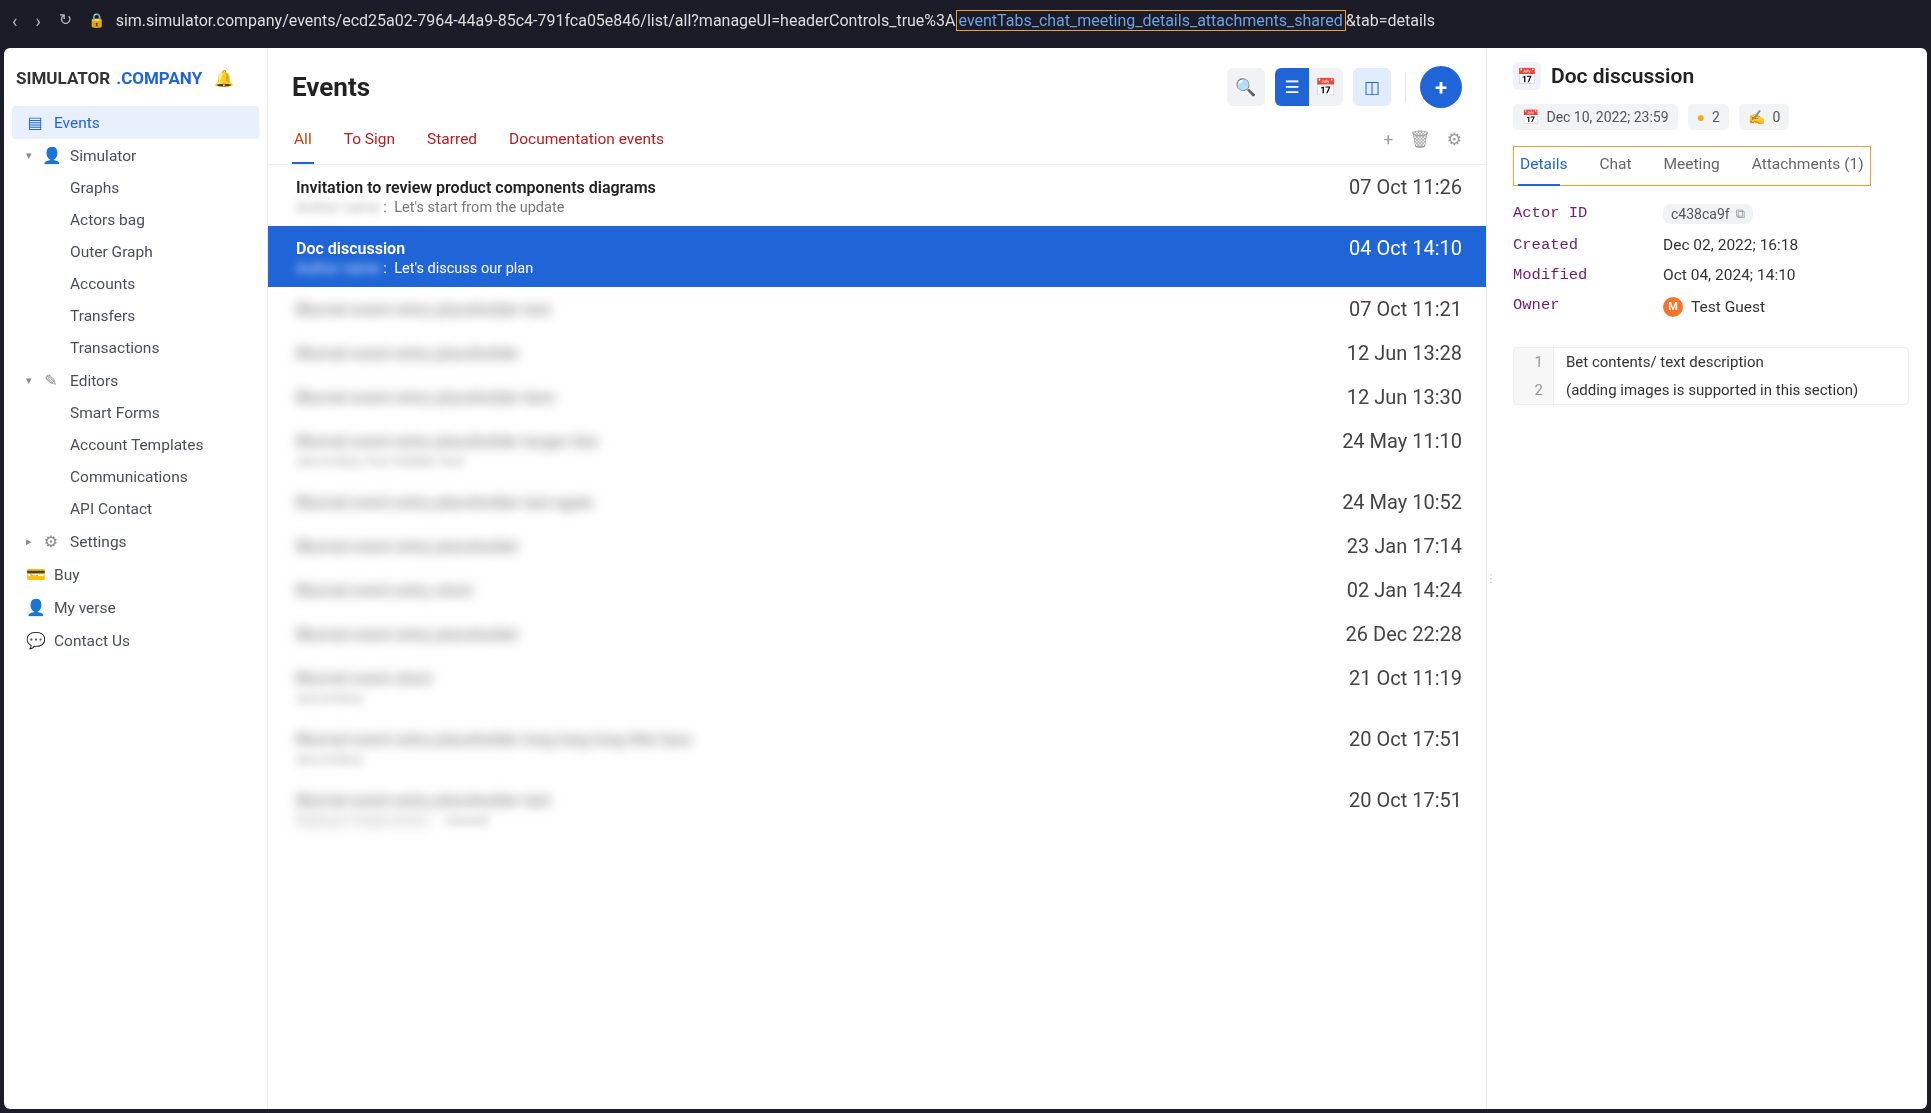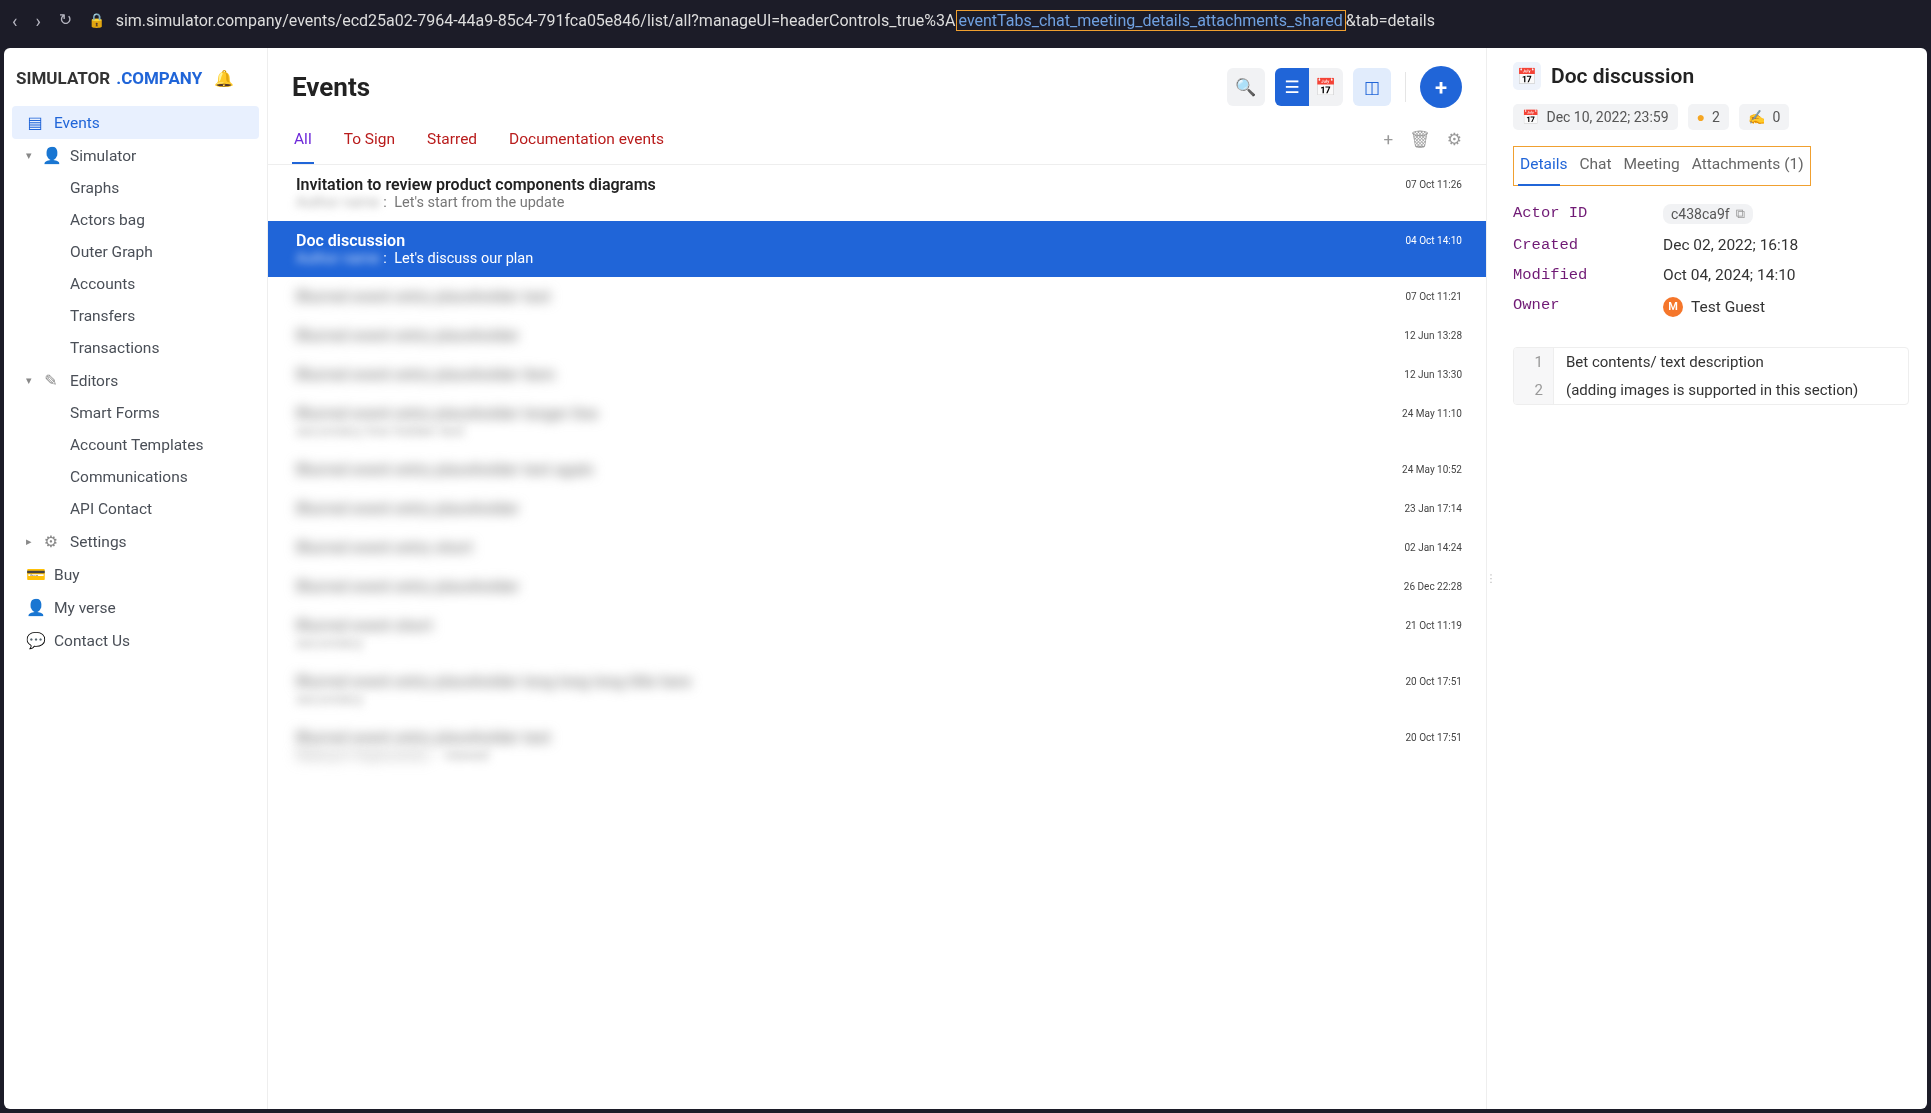--- a/index.html
+++ b/index.html
@@ -41,31 +41,31 @@
 .ctrl-btn.blue { background:#2065d8; color:#fff; }
 .ctrl-btn.lblue { background:#e1ecfc; color:#2065d8; }
 .ctrl-btn.round { border-radius:50%; width:42px; height:42px; font-size:22px; font-weight:600; }
 .ctrl-divider { width:1px; height:30px; background:#e5e5e5; margin:0 4px; }
 .ctrl-group { display:flex; border-radius:6px; overflow:hidden; }
 .ctrl-group .ctrl-btn { border-radius:0; width:34px; }
 
 .tabs-row { display:flex; align-items:center; padding: 6px 24px 0 24px; border-bottom: 1px solid #eee; }
 .tabs { display:flex; gap:28px; }
 .tab { padding: 8px 2px 14px 2px; font-size:15.5px; color:#b91c1c; cursor:pointer; }
-.tab.active { color:#6d28d9; border-bottom: 2px solid #2065d8; }
+.tab.active { color:#c2410c; border-bottom: 2px solid #2065d8; }
 .tabs-right { margin-left:auto; display:flex; gap:16px; color:#999; font-size:17px; align-items:center; padding-bottom:8px; }
 .tabs-right span { cursor:pointer; }
 
 .list { overflow-y:auto; flex:1; position:relative; }
 .list::-webkit-scrollbar { width:10px; }
 .list::-webkit-scrollbar-thumb { background:#ccc; border-radius:5px; }
 .event-row { padding: 10px 24px; display:flex; flex-direction:column; gap:0; border-left: 4px solid transparent; cursor:pointer; }
 .event-row .line1 { display:flex; justify-content:space-between; align-items:center; }
 .event-row .title { font-weight:600; font-size:16px; color:#222; }
-.event-row .date { font-size:10px; color:#444; white-space:nowrap; }
+.event-row .date { font-size:20px; color:#444; white-space:nowrap; }
 .event-row .line2 { font-size:14.5px; color:#777; }
 .event-row .line2 .author { color:#aaa; filter:blur(4px); }
 .event-row .line2 .sep { margin: 0 4px; }
 .event-row.selected { background:#2065d8; color:#fff; }
 .event-row.selected .title, .event-row.selected .date, .event-row.selected .line2 { color:#fff; }
 .event-row.selected .line2 .author { color:#cfe0fb; }
 .event-row.blurred .title { filter: blur(6px); color:#888; font-weight:500; }
 .event-row.blurred .line2 { filter: blur(5px); color:#aaa; }
 
 
@@ -74,21 +74,21 @@
 .panel-header .icon-box { width:28px; height:28px; border-radius:5px; background:#eef3fb; display:inline-flex; align-items:center; justify-content:center; color:#2065d8; font-size:16px; }
 .panel-title { font-size:21px; font-weight:600; color:#222; }
 
 .chips { display:flex; gap:10px; margin-bottom:16px; }
 .chip { background:#f2f3f5; border-radius:5px; padding:5px 9px; font-size:14px; color:#555; display:inline-flex; align-items:center; gap:7px; }
 .chip .ci { color:#999; font-size:14px; }
 .chip .ci.gold { color:#f5a623; }
 .chip .ci.sig { color:#999; }
 
 .panel-tabs-wrap { border: 1.5px solid #f0a030; padding: 2px 4px; display:inline-flex; margin-bottom:18px; position:relative; }
-.panel-tabs { display:flex; gap:8px; }
+.panel-tabs { display:flex; gap:28px; }
 .ptab { font-size:15.5px; color:#666; padding: 6px 2px 10px 2px; cursor:pointer; }
 .ptab.active { color:#2065d8; }
 .ptab-underline { position:absolute; height:2.5px; background:#2065d8; bottom:-1px; left:4px; width:42px; }
 
 .detail-grid { display:grid; grid-template-columns: 150px 1fr; row-gap:12px; font-size:15.5px; color:#333; margin-bottom:30px; }
 .detail-grid .lbl { color:#701a75;font-family:Liberation Mono, monospace; }
 .pill { background:#f1f2f4; padding:2px 8px; border-radius:8px; font-size:14px; display:inline-flex; align-items:center; gap:6px; color:#555; }
 .pill .copy { font-size:13px; color:#999; cursor:pointer; }
 .owner { display:inline-flex; align-items:center; gap:8px; }
 .avatar { width:20px; height:20px; border-radius:50%; background:#f5762b; color:#fff; font-size:11px; font-weight:600; display:inline-flex; align-items:center; justify-content:center; }

